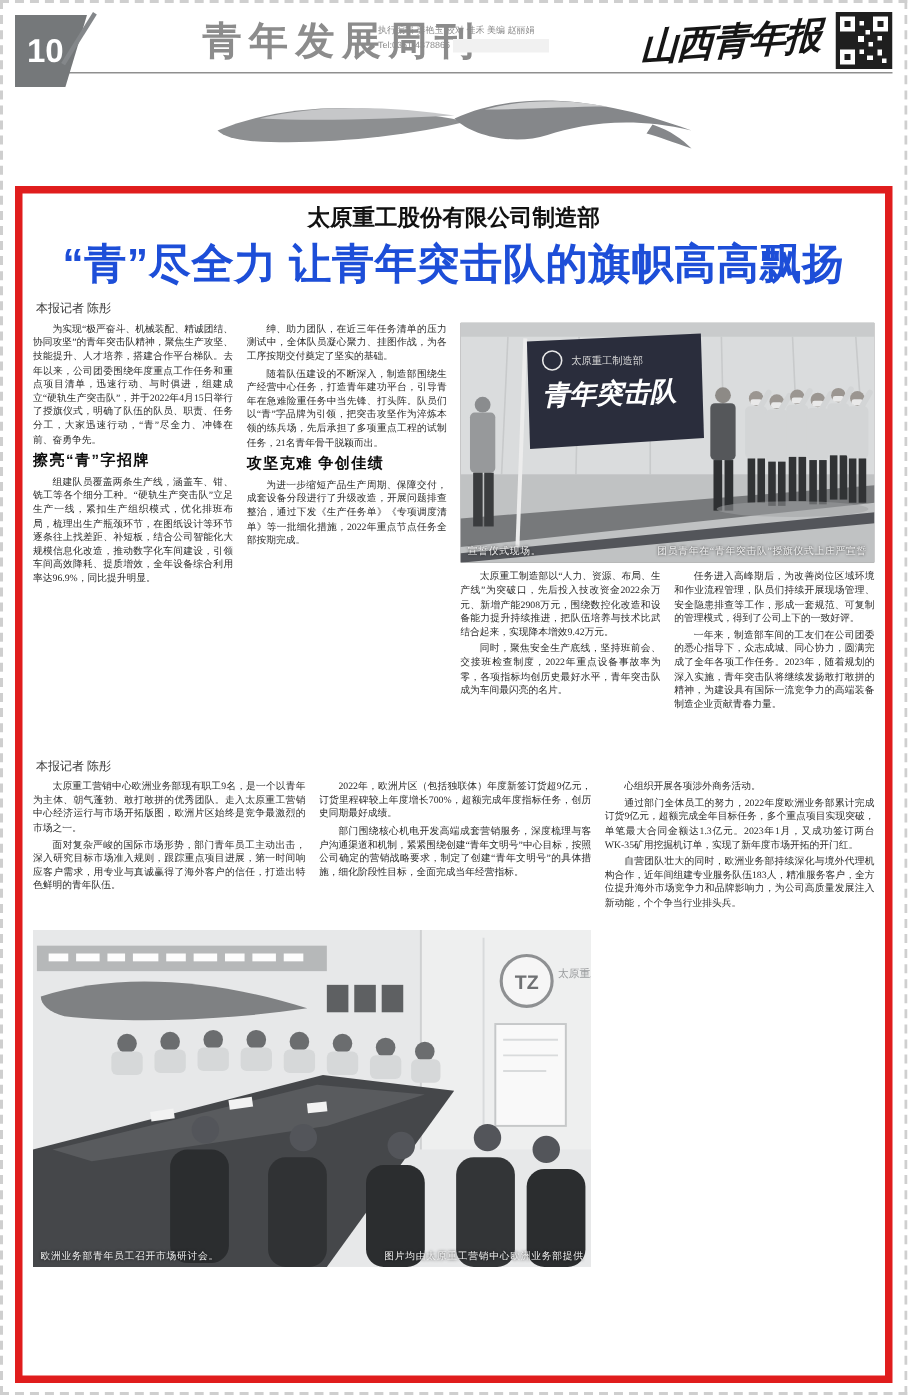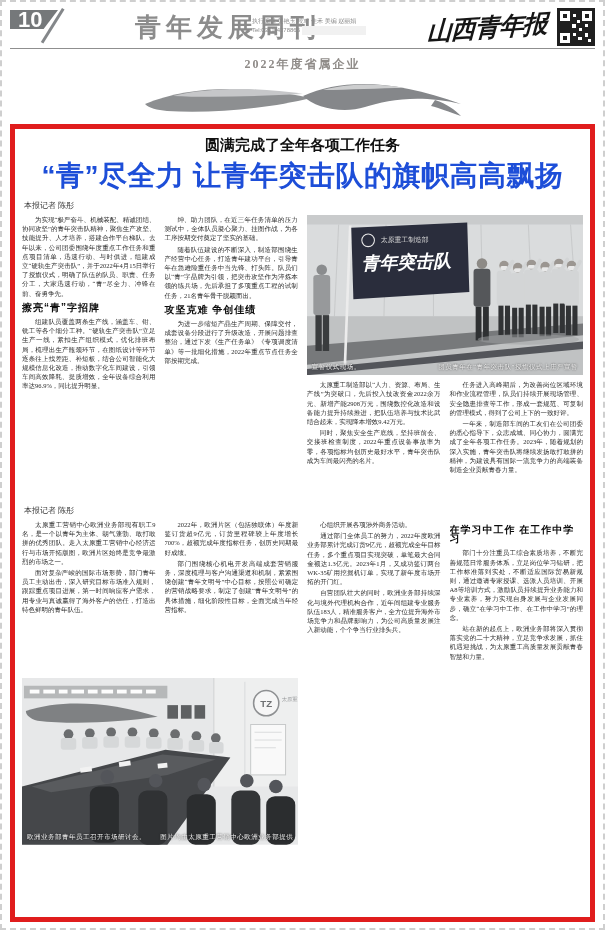--- a/index.html
+++ b/index.html
@@ -2,21 +2,21 @@
 <html><head>
 <meta charset="utf-8">
 <style>
   * { box-sizing: border-box; margin: 0; padding: 0; }
   html,body { background:#fff; }
   body { width:605px; height:930px; position:relative; font-family:"Liberation Serif","DejaVu Serif",serif; }
   .page { position:absolute; inset:0; border:2px dashed #cfcfcf; background:#fff; overflow:hidden; }
 
   
   .hdr { position:absolute; top:6px; left:8px; right:8px; height:41px; border-bottom:1.5px solid #8f8f8f; }
-  .pagenum { position:absolute; left:0; top:2px; width:48px; height:19px; background:#75787a;
+  .pagenum { position:absolute; left:0; top:2px; width:48px; height:48px; background:#75787a;
              clip-path:polygon(0 0,100% 0,70% 100%,0 100%); color:#fff;
              font-family:"Liberation Sans","DejaVu Sans",sans-serif; font-weight:bold; font-size:22px;
              display:flex; align-items:center; padding-left:8px; }
   .slash { position:absolute; left:52px; top:0; width:3px; height:40px; background:#84878a; transform:rotate(32deg); transform-origin:top left; }
   .sect { position:absolute; left:80px; top:2px; font-size:26px; font-weight:bold; color:#8c8c8c; letter-spacing:5px;margin-left:45px; }
   .staff { position:absolute; left:242px; top:9px; font-family:"Liberation Sans","DejaVu Sans",sans-serif;
            font-size:6px; color:#8a8a8a; line-height:9px; white-space:nowrap; }
   .blurpatch { display:inline-block; width:64px; height:9px; background:#f1f1f1; vertical-align:middle; }
   .masthead { position:absolute; right:48px; top:3px; font-size:25px; font-weight:bold; font-style:italic;
               color:#161616; letter-spacing:-1px; transform:rotate(-4deg) skewX(-6deg); }
@@ -91,34 +91,33 @@
       </g>
       <g fill="#1f1f1f">
           <rect x="6" y="6" width="4" height="4"></rect>
           <rect x="28" y="6" width="4" height="4"></rect>
           <rect x="6" y="28" width="4" height="4"></rect>
         </g>
     </svg>
   </header>
 
   <div class="banner">
-    <div class="l1">2022年度省属企业</div>
     <svg width="320" height="44" viewBox="0 0 320 44">
       <path d="M2,30 C50,10 110,12 168,24 C128,34 70,40 24,37 C14,36 6,34 2,30 Z" fill="#8d8f91"></path>
       <path d="M30,22 C70,12 120,14 160,20 C120,22 70,24 30,22 Z" fill="#c6c7c9"></path>
       <path d="M160,22 C200,4 252,6 318,30 C276,20 244,26 222,33 C200,40 172,34 160,22 Z" fill="#85878a"></path>
       <path d="M292,26 C304,30 312,36 318,42 C306,38 296,34 288,32 Z" fill="#85878a"></path>
       <path d="M180,16 C210,8 240,10 262,14 C236,14 206,16 180,16 Z" fill="#cdcecf"></path>
     </svg>
   </div>
 
   <section class="redbox">
 
     <article>
-      <div class="kicker k1">圆满完成了全年各项工作任务</div>
+      <div class="kicker k1">太原重工股份有限公司制造部</div>
       <h1 class="headline h1">“青”尽全力 让青年突击队的旗帜高高飘扬</h1>
       <div class="byline">本报记者 陈彤</div>
 
       <div class="cols body1">
         <div class="col">
             <p class="">为实现“极严奋斗、机械装配、精诚团结、协同攻坚”的青年突击队精神，聚焦生产攻坚、技能提升、人才培养，搭建合作平台梯队。去年以来，公司团委围绕年度重点工作任务和重点项目清单，迅速行动、与时俱进，组建成立“硬轨生产突击队”，并于2022年4月15日举行了授旗仪式，明确了队伍的队员、职责、任务分工，大家迅速行动，“青”尽全力、冲锋在前、奋勇争先。</p>
             <h4 class="colhead">擦亮“青”字招牌</h4>
             <p class="">组建队员覆盖两条生产线，涵盖车、钳、铣工等各个细分工种。“硬轨生产突击队”立足生产一线，紧扣生产组织模式，优化排班布局，梳理出生产瓶颈环节，在图纸设计等环节逐条往上找差距、补短板，结合公司智能化大规模信息化改造，推动数字化车间建设，引领车间高效降耗、提质增效，全年设备综合利用率达96.9%，同比提升明显。</p>
           </div>
         <div class="col">
@@ -291,22 +290,17 @@
             </svg>
             <figcaption class="cap cl">欧洲业务部青年员工召开市场研讨会。</figcaption>
             <figcaption class="cap cr">图片均由太原重工营销中心欧洲业务部提供</figcaption>
           </figure>
         </div>
         <div class="col">
             <p class="">心组织开展各项涉外商务活动。</p>
             <p class="">通过部门全体员工的努力，2022年度欧洲业务部累计完成订货9亿元，超额完成全年目标任务，多个重点项目实现突破，单笔最大合同金额达1.3亿元。2023年1月，又成功签订两台WK-35矿用挖掘机订单，实现了新年度市场开拓的开门红。</p>
             <p class="">自营团队壮大的同时，欧洲业务部持续深化与境外代理机构合作，近年间组建专业服务队伍183人，精准服务客户，全方位提升海外市场竞争力和品牌影响力，为公司高质量发展注入新动能，个个争当行业排头兵。</p>
           </div>
-        <div class="col">
-            <h4 class="colhead">在学习中工作 在工作中学习</h4>
-            <p class="">部门十分注重员工综合素质培养，不断完善规范日常服务体系，立足岗位学习钻研，把工作标准落到实处，不断适应国际贸易新规则，通过邀请专家授课、选派人员培训、开展A8等培训方式，激励队员持续提升业务能力和专业素养，努力实现自身发展与企业发展同步，确立“在学习中工作、在工作中学习”的理念。</p>
-            <p class="">站在新的起点上，欧洲业务部将深入贯彻落实党的二十大精神，立足竞争求发展，抓住机遇迎挑战，为太原重工高质量发展贡献青春智慧和力量。</p>
-          </div>
       </div>
     </article>
 
   </section>
 </div>
 
 </body></html>

